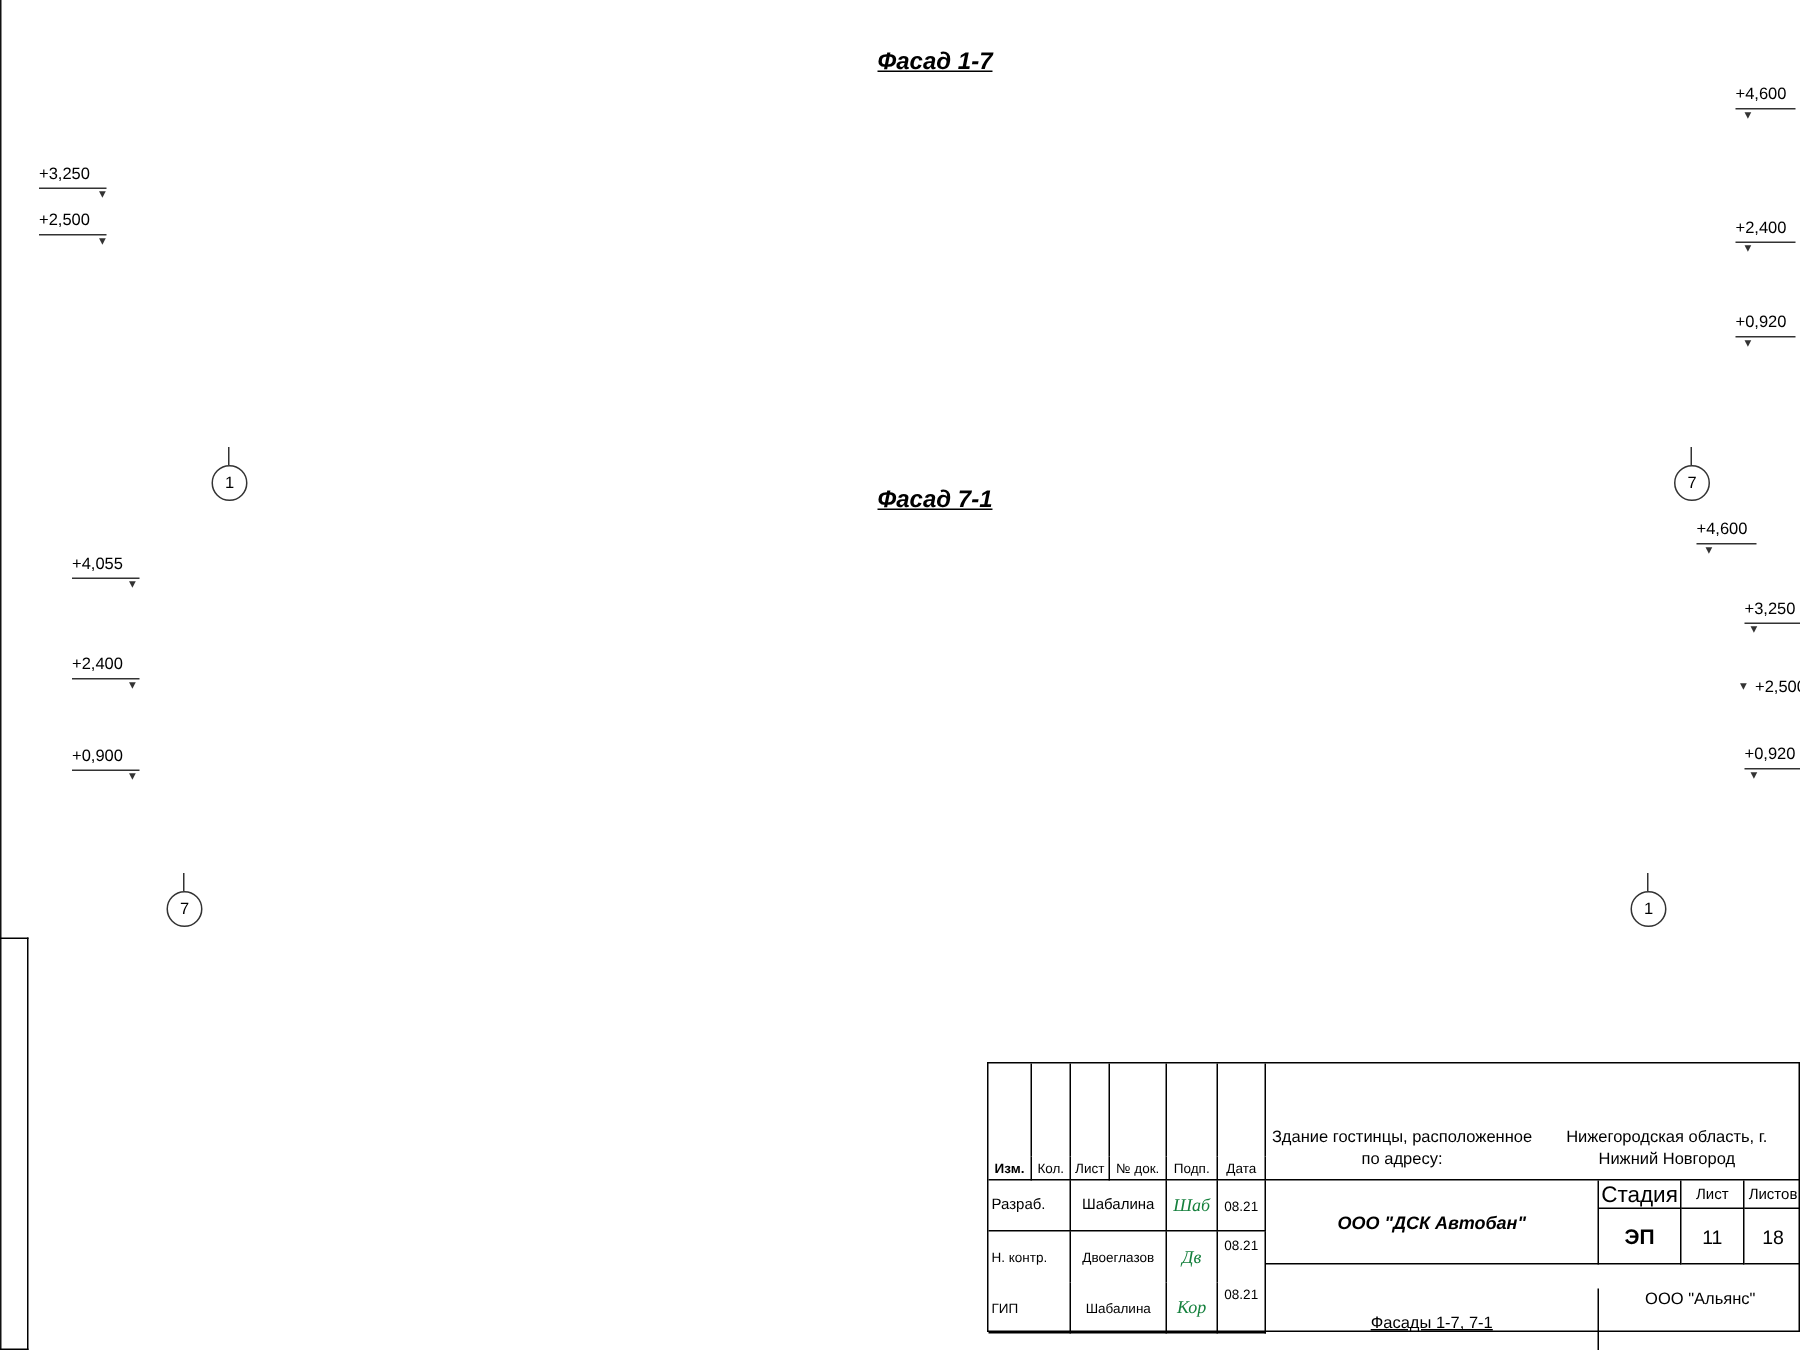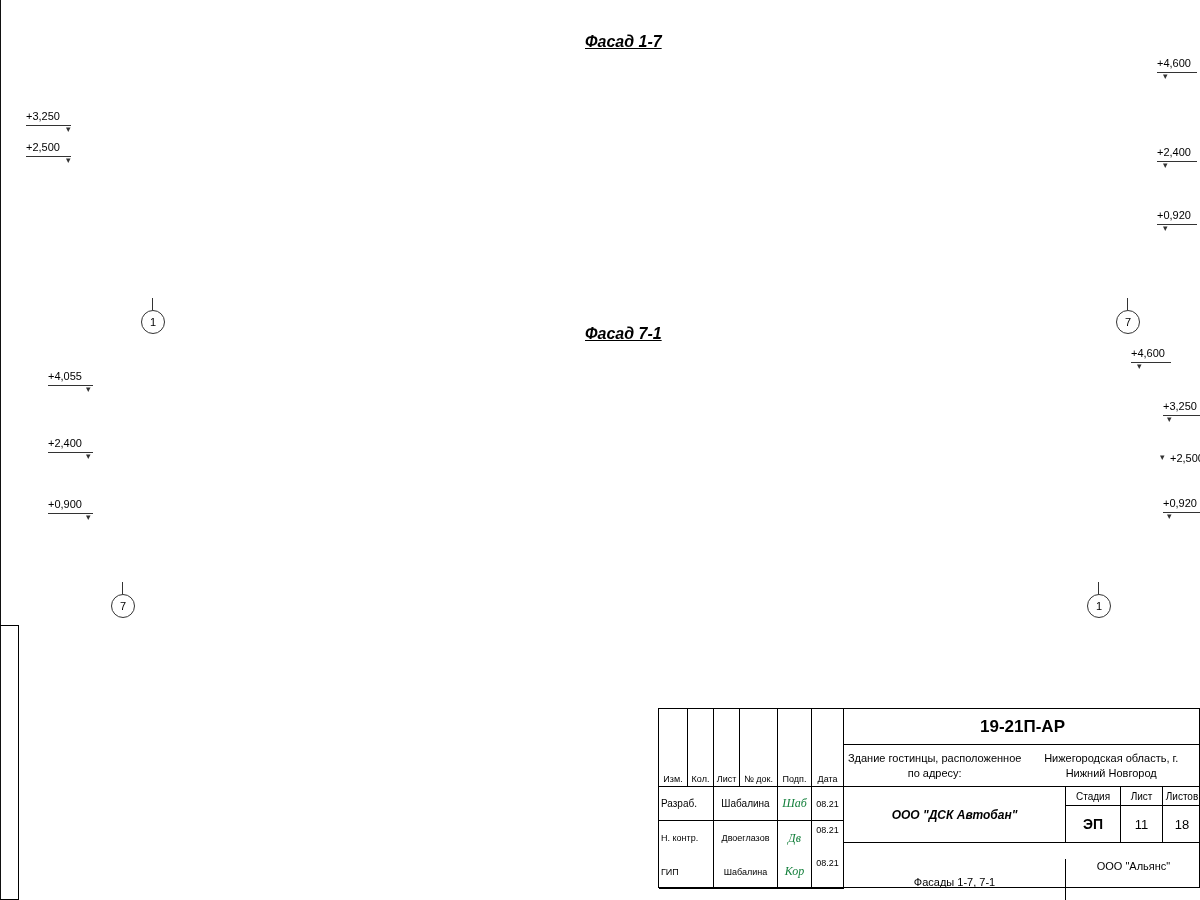--- a/index.html
+++ b/index.html
@@ -235,21 +235,21 @@
 
   <div class="tb" style="left:658px;top:708px;width:542px;height:180px;">
 
     <div class="tb-cell nb" style="left:0;top:0;width:29px;height:62px;"></div>
     <div class="tb-cell nb" style="left:29px;top:0;width:26px;height:62px;"></div>
     <div class="tb-cell nb" style="left:55px;top:0;width:26px;height:62px;"></div>
     <div class="tb-cell nb" style="left:81px;top:0;width:38px;height:62px;"></div>
     <div class="tb-cell nb" style="left:119px;top:0;width:34px;height:62px;"></div>
     <div class="tb-cell nb" style="left:153px;top:0;width:32px;height:62px;"></div>
 
-    <div class="tb-cell" style="left:0;top:62px;width:29px;height:16px;font-size:9px;">Изм.</div>
+    <div class="tb-cell" style="left:0;top:62px;width:29px;height:16px;font-size:9px;font-weight:bold;">Изм.</div>
     <div class="tb-cell" style="left:29px;top:62px;width:26px;height:16px;font-size:9px;">Кол.</div>
     <div class="tb-cell" style="left:55px;top:62px;width:26px;height:16px;font-size:9px;">Лист</div>
     <div class="tb-cell" style="left:81px;top:62px;width:38px;height:16px;font-size:9px;">№ док.</div>
     <div class="tb-cell" style="left:119px;top:62px;width:34px;height:16px;font-size:9px;">Подп.</div>
     <div class="tb-cell" style="left:153px;top:62px;width:32px;height:16px;font-size:9px;">Дата</div>
 
     <div class="tb-cell" style="left:0;top:78px;width:55px;height:34px;justify-content:flex-start;">Разраб.</div>
     <div class="tb-cell" style="left:55px;top:78px;width:64px;height:34px;">Шабалина</div>
     <div class="tb-cell sig" style="left:119px;top:78px;width:34px;height:34px;">Шаб</div>
     <div class="tb-cell" style="left:153px;top:78px;width:32px;height:34px;font-size:9px;">08.21</div>
@@ -257,31 +257,30 @@
     <div class="tb-cell nb" style="left:0;top:112px;width:55px;height:34px;justify-content:flex-start;font-size:9px;">Н. контр.</div>
     <div class="tb-cell nb" style="left:55px;top:112px;width:64px;height:34px;font-size:9px;">Двоеглазов</div>
     <div class="tb-cell nb sig" style="left:119px;top:112px;width:34px;height:34px;">Дв</div>
     <div class="tb-cell nb" style="left:153px;top:112px;width:32px;height:17px;font-size:9px;">08.21</div>
 
     <div class="tb-cell" style="left:0;top:146px;width:55px;height:34px;justify-content:flex-start;font-size:9px;">ГИП</div>
     <div class="tb-cell" style="left:55px;top:146px;width:64px;height:34px;font-size:9px;">Шабалина</div>
     <div class="tb-cell sig" style="left:119px;top:146px;width:34px;height:34px;">Кор</div>
     <div class="tb-cell" style="left:153px;top:129px;width:32px;height:51px;font-size:9px;">08.21</div>
 
-    <div class="tb-cell tb-big" style="left:185px;top:0;width:357px;height:36px;border-right:none;">19-21П-АР</div>
 
     <div class="tb-cell" style="left:185px;top:36px;width:357px;height:42px;border-right:none;flex-direction:row;font-size:11px;line-height:15px;">
       <span>Здание гостинцы, расположенное по адресу:</span>
       <span>Нижегородская область, г. Нижний Новгород</span>
     </div>
 
     <div class="tb-cell tb-it" style="left:185px;top:78px;width:222px;height:56px;">ООО "ДСК Автобан"</div>
     <div class="tb-cell tb-t12" style="left:185px;top:150px;width:222px;height:46px;border-bottom:none;text-decoration:underline;">Фасады 1-7, 7-1</div>
 
-    <div class="tb-cell" style="left:407px;top:78px;width:55px;height:19px;font-size:10px;">Стадия</div>
+    <div class="tb-cell" style="left:407px;top:78px;width:55px;height:19px;font-size:15px;">Стадия</div>
     <div class="tb-cell" style="left:462px;top:78px;width:42px;height:19px;font-size:10px;">Лист</div>
     <div class="tb-cell" style="left:504px;top:78px;width:38px;height:19px;font-size:10px;border-right:none;">Листов</div>
 
     <div class="tb-cell" style="left:407px;top:97px;width:55px;height:37px;font-size:14px;font-weight:bold;">ЭП</div>
     <div class="tb-cell" style="left:462px;top:97px;width:42px;height:37px;font-size:13px;">11</div>
     <div class="tb-cell" style="left:504px;top:97px;width:38px;height:37px;font-size:13px;border-right:none;">18</div>
 
     <div class="tb-cell tb-t12" style="left:407px;top:134px;width:135px;height:46px;border-right:none;border-bottom:none;">ООО "Альянс"</div>
   </div>
 

